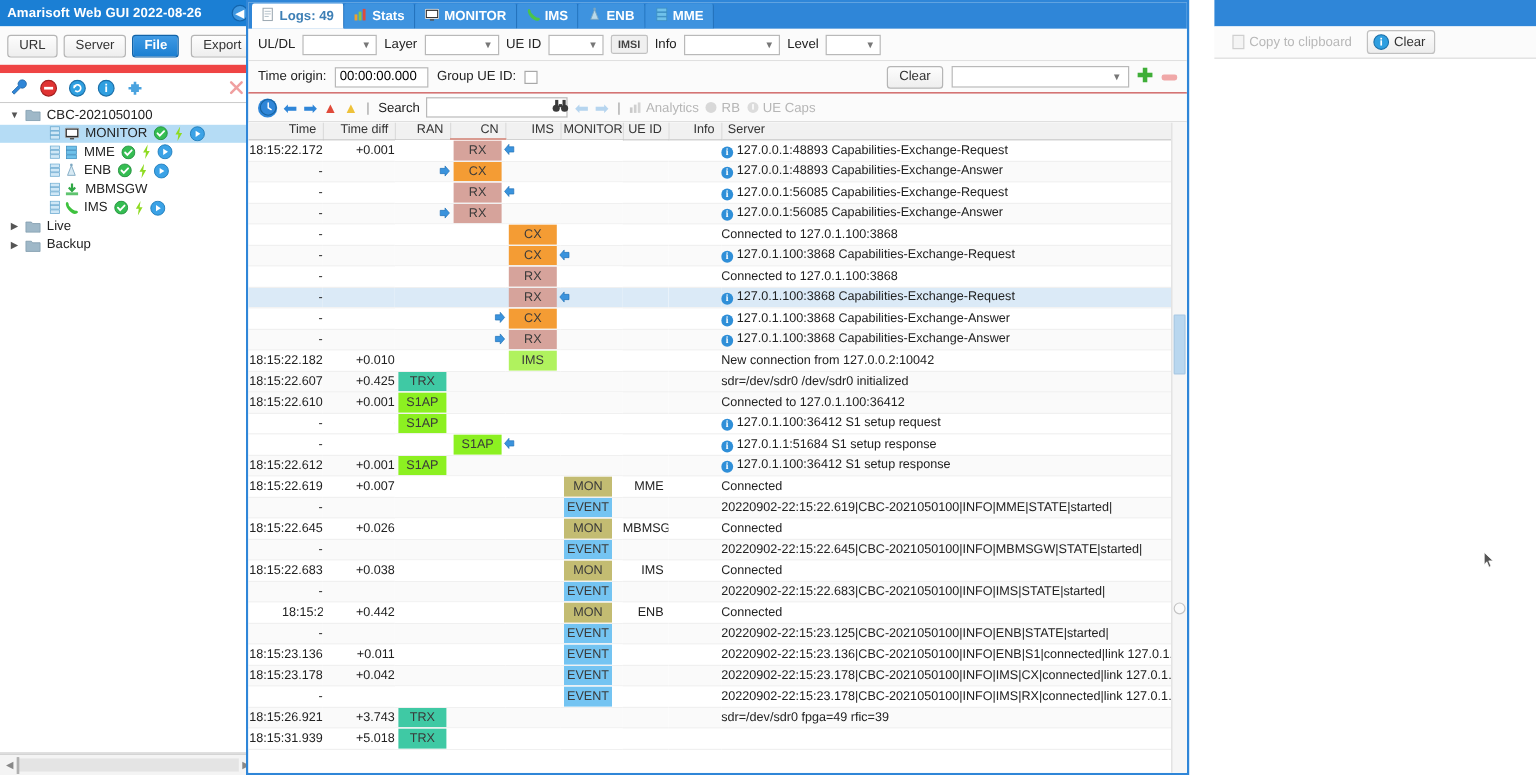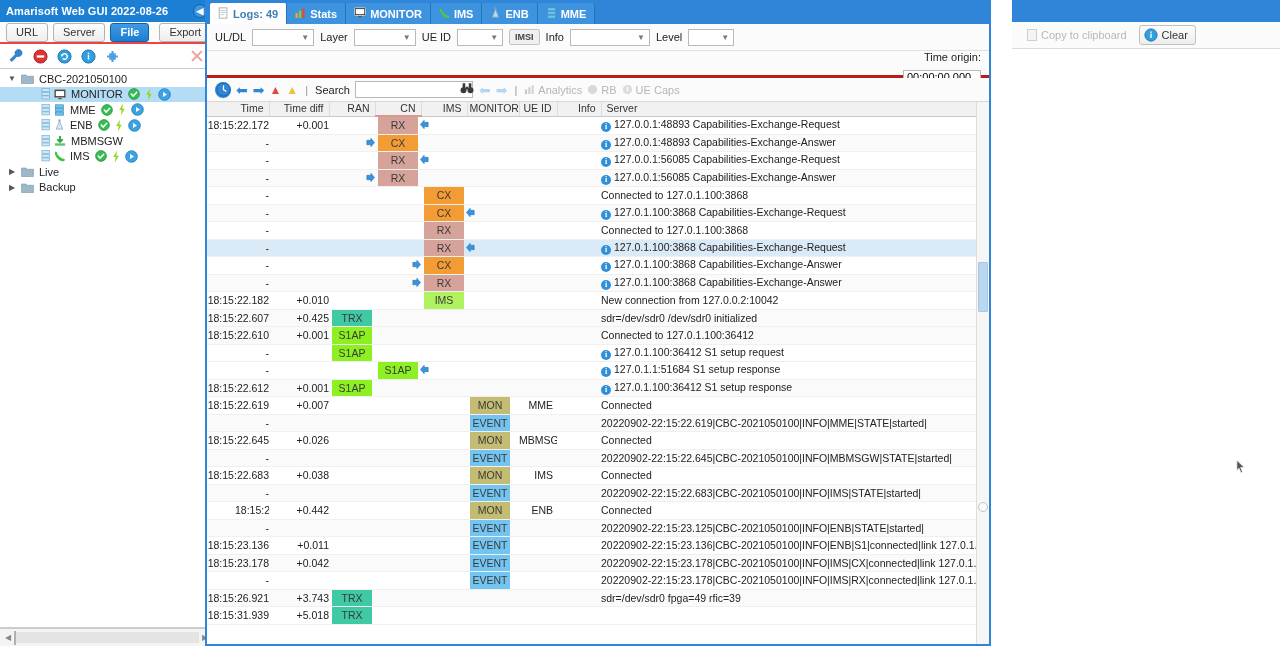--- a/index.html
+++ b/index.html
@@ -27,22 +27,22 @@
     font-weight: bold; font-size: 11px; letter-spacing: .1px;
   }
   .sb-title .t { flex: 1; }
   .collapse-btn {
     width: 14px; height: 14px; border-radius: 50%;
     background: #3d96e0; border: 1px solid #1364ac;
     color: #fff; font-size: 9px; line-height: 12px; text-align: center;
     cursor: pointer;
   }
   .sb-row1 {
-    height: 22px; display: flex; align-items: center; gap: 5px;
-    padding: 0 6px; background: #fbfbfb; border-bottom: 2px solid #ef4444;
+    height: 39px; display: flex; align-items: center; gap: 5px;
+    padding: 0 6px; background: #fbfbfb; border-bottom: 7px solid #ef4444;
   }
   .btn {
     border: 1px solid #b5b5b5; border-radius: 3px;
     background: linear-gradient(#fdfdfd,#eeeeee);
     padding: 2px 9px; font-size: 11px; color: #333; cursor: pointer;
     line-height: 13px;
   }
   .btn.active {
     background: linear-gradient(#3f9ae4,#1c7fd1); border-color: #1163a8; color: #fff;
     font-weight: bold;
@@ -115,24 +115,23 @@
   }
   .sel-box.w2 { width: 80px; }
   .sel-box.w3 { width: 46px; }
   .caret { color: #777; font-size: 8px; }
   .imsi-btn {
     border: 1px solid #c2c2c2; background: #f0f0f0; border-radius: 2px;
     font-size: 9px; font-weight: bold; padding: 2px 5px; color: #444; cursor: pointer;
   }
 
   .originbar {
-    height: 27px; display: flex; align-items: flex-end; gap: 7px;
-    padding: 0 8px; background: #fbfbfb; border-bottom: 3px solid #b91c1c;
+    height: 27px; display: flex; align-items: center; gap: 7px;
+    padding: 0 8px; background: #fbfbfb; border-bottom: 1px solid #b91c1c;
     font-size: 11px;
-    flex-direction: column;
   }
   .origin-input {
     border: 1px solid #b9b9b9; background: #fff; height: 17px; width: 78px;
     font-size: 11px; padding: 0 3px; font-family: "Liberation Sans", sans-serif;
   }
   .cbox { width: 11px; height: 11px; border: 1px solid #a8a8a8; background: #fff; cursor: pointer; }
   .clr-sel { border: 1px solid #b9b9b9; background: #fff; height: 18px; width: 148px;
     display: flex; align-items: center; justify-content: flex-end; padding-right: 5px; cursor: pointer; }
   .plus { color: #3fae38; font-size: 16px; font-weight: bold; line-height: 12px; cursor: pointer; }
   .minus { width: 13px; height: 5px; background: #f0a8a8; border-radius: 2px; cursor: pointer; }

